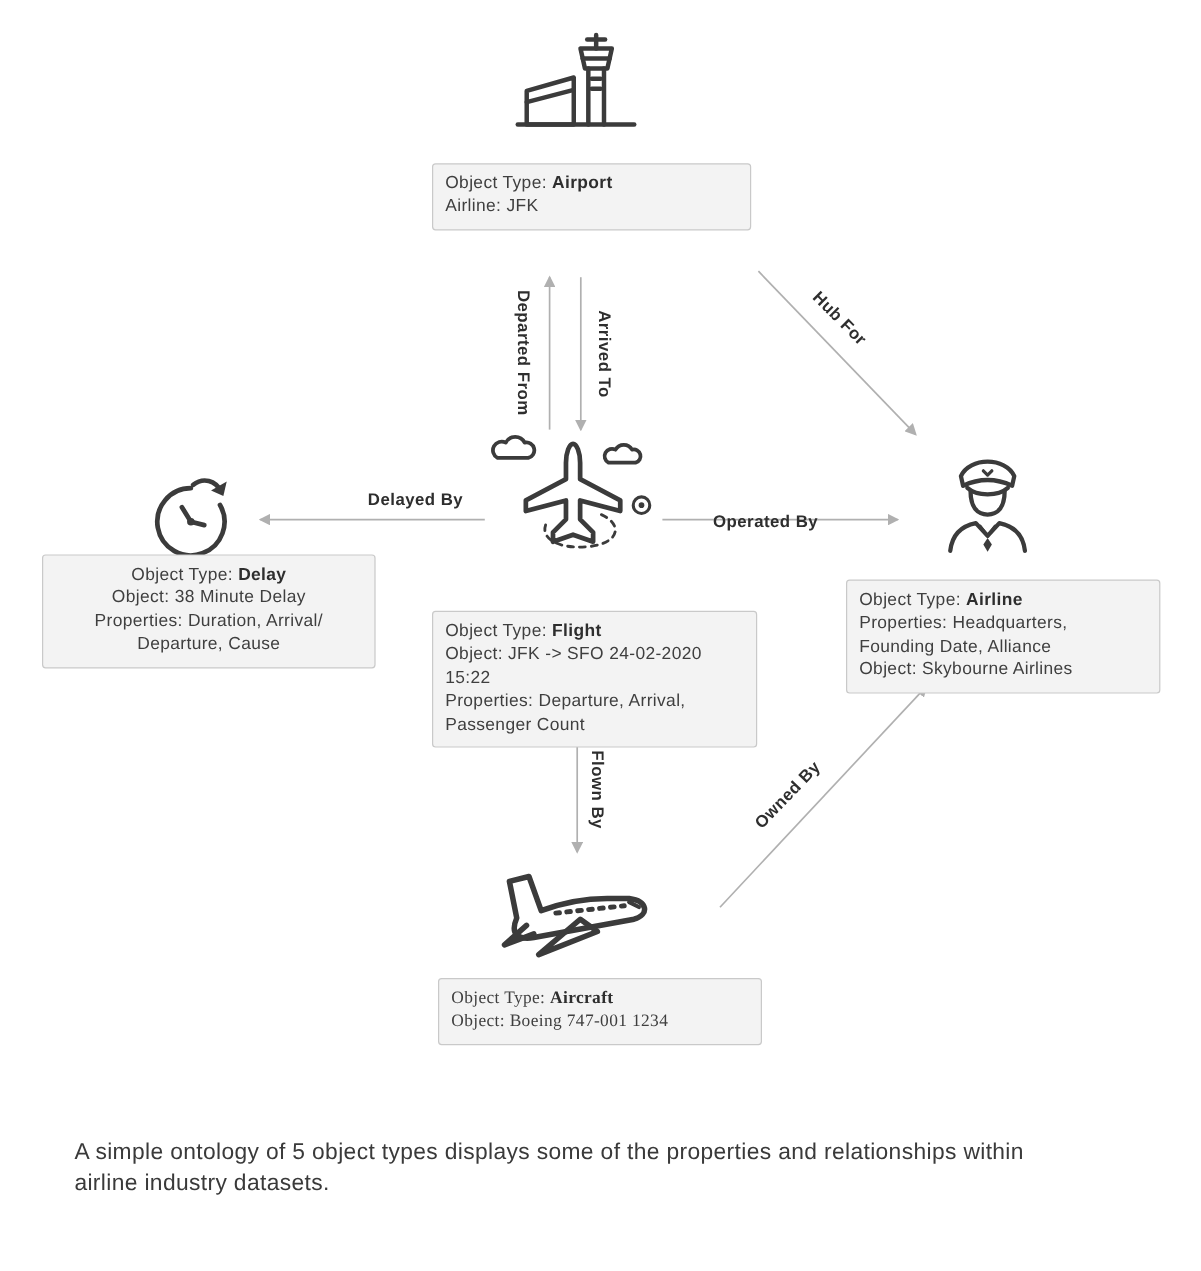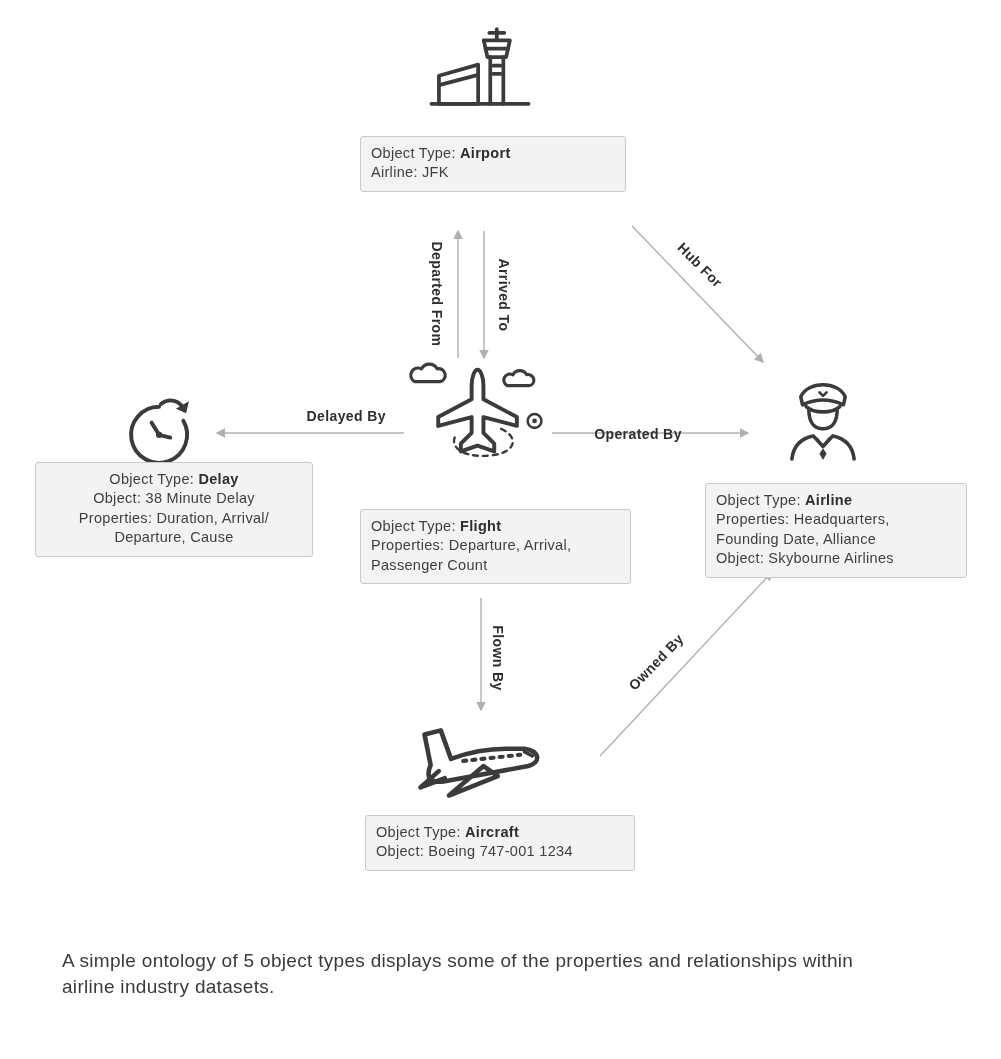--- a/index.html
+++ b/index.html
@@ -101,20 +101,21 @@
       <path d="M6 22 A7 7 0 0 1 13 9 A9 9 0 0 1 29 9 A6 6 0 0 1 32 22 Z" stroke-width="3.2"></path>
       <path d="M100 26 A6 6 0 0 1 106 15 A8 8 0 0 1 120 15 A5 5 0 0 1 123 26 Z" stroke-width="3.2"></path>
       <circle cx="128" cy="62" r="7" stroke-width="2.6"></circle>
       <circle cx="128" cy="62" r="2.4" fill="#3b3b3b" stroke="none"></circle>
       <path d="M94 70 C112 78 110 94 84 97 C58 100 40 90 48 76" stroke-width="2.4" stroke-dasharray="5 5"></path>
     </svg>
   </div>
 
   <div class="node-box" style="left:360px;top:490px;width:249px;margin-top:19px;">
     <div><span>Object Type: </span><b>Flight</b></div>
+    <div>Object: JFK -&gt; SFO 24-02-2020 15:22</div>
     <div>Properties: Departure, Arrival, Passenger Count</div>
   </div>
 
   <div class="icon-node" style="left:118px;top:390px;width:84px;height:84px;">
     <svg viewBox="0 0 90 90" fill="none" stroke="#3b3b3b" stroke-width="4.2" stroke-linecap="round" stroke-linejoin="round">
       <path d="M44 18 A30 30 0 1 0 70 33"></path>
       <path d="M46 15 c9 -7 20 -4 25 6"></path>
       <path d="M76 12 l-3 13 l-11 -5 z" fill="#3b3b3b" stroke="none"></path>
       <path d="M44 48 L36 35"></path>
       <path d="M44 48 L56 51"></path>
@@ -149,20 +150,20 @@
   <div class="icon-node" style="left:396px;top:714px;width:168px;height:102px;">
     <svg viewBox="0 0 165 100" fill="none" stroke="#3b3b3b" stroke-width="4.5" stroke-linecap="round" stroke-linejoin="round">
       <path d="M34 50 L28 20 L44 16 L54 44 C70 38 90 34 108 34 L126 34 C141 36 143 47 130 51 L48 66 C36 68 28 64 34 50 Z"></path>
       <path d="M66 46 L122 40" stroke-width="4" stroke-dasharray="3 6"></path>
       <path d="M126 37 L134 41" stroke-width="3.4"></path>
       <path d="M86 51 L52 80 L100 61 Z"></path>
       <path d="M42 56 L24 72 L48 63"></path>
     </svg>
   </div>
 
-  <div class="node-box" style="left:365px;top:815px;width:248px;">
+  <div class="node-box" style="left:365px;top:815px;width:248px;font-family:Liberation Serif, serif;">
     <div><span>Object Type: </span><b>Aircraft</b></div>
     <div>Object: Boeing 747-001 1234</div>
   </div>
 
   <div id="caption">A simple ontology of 5 object types displays some of the properties and relationships within airline industry datasets.</div>
 
 </div>
 
 </body></html>

